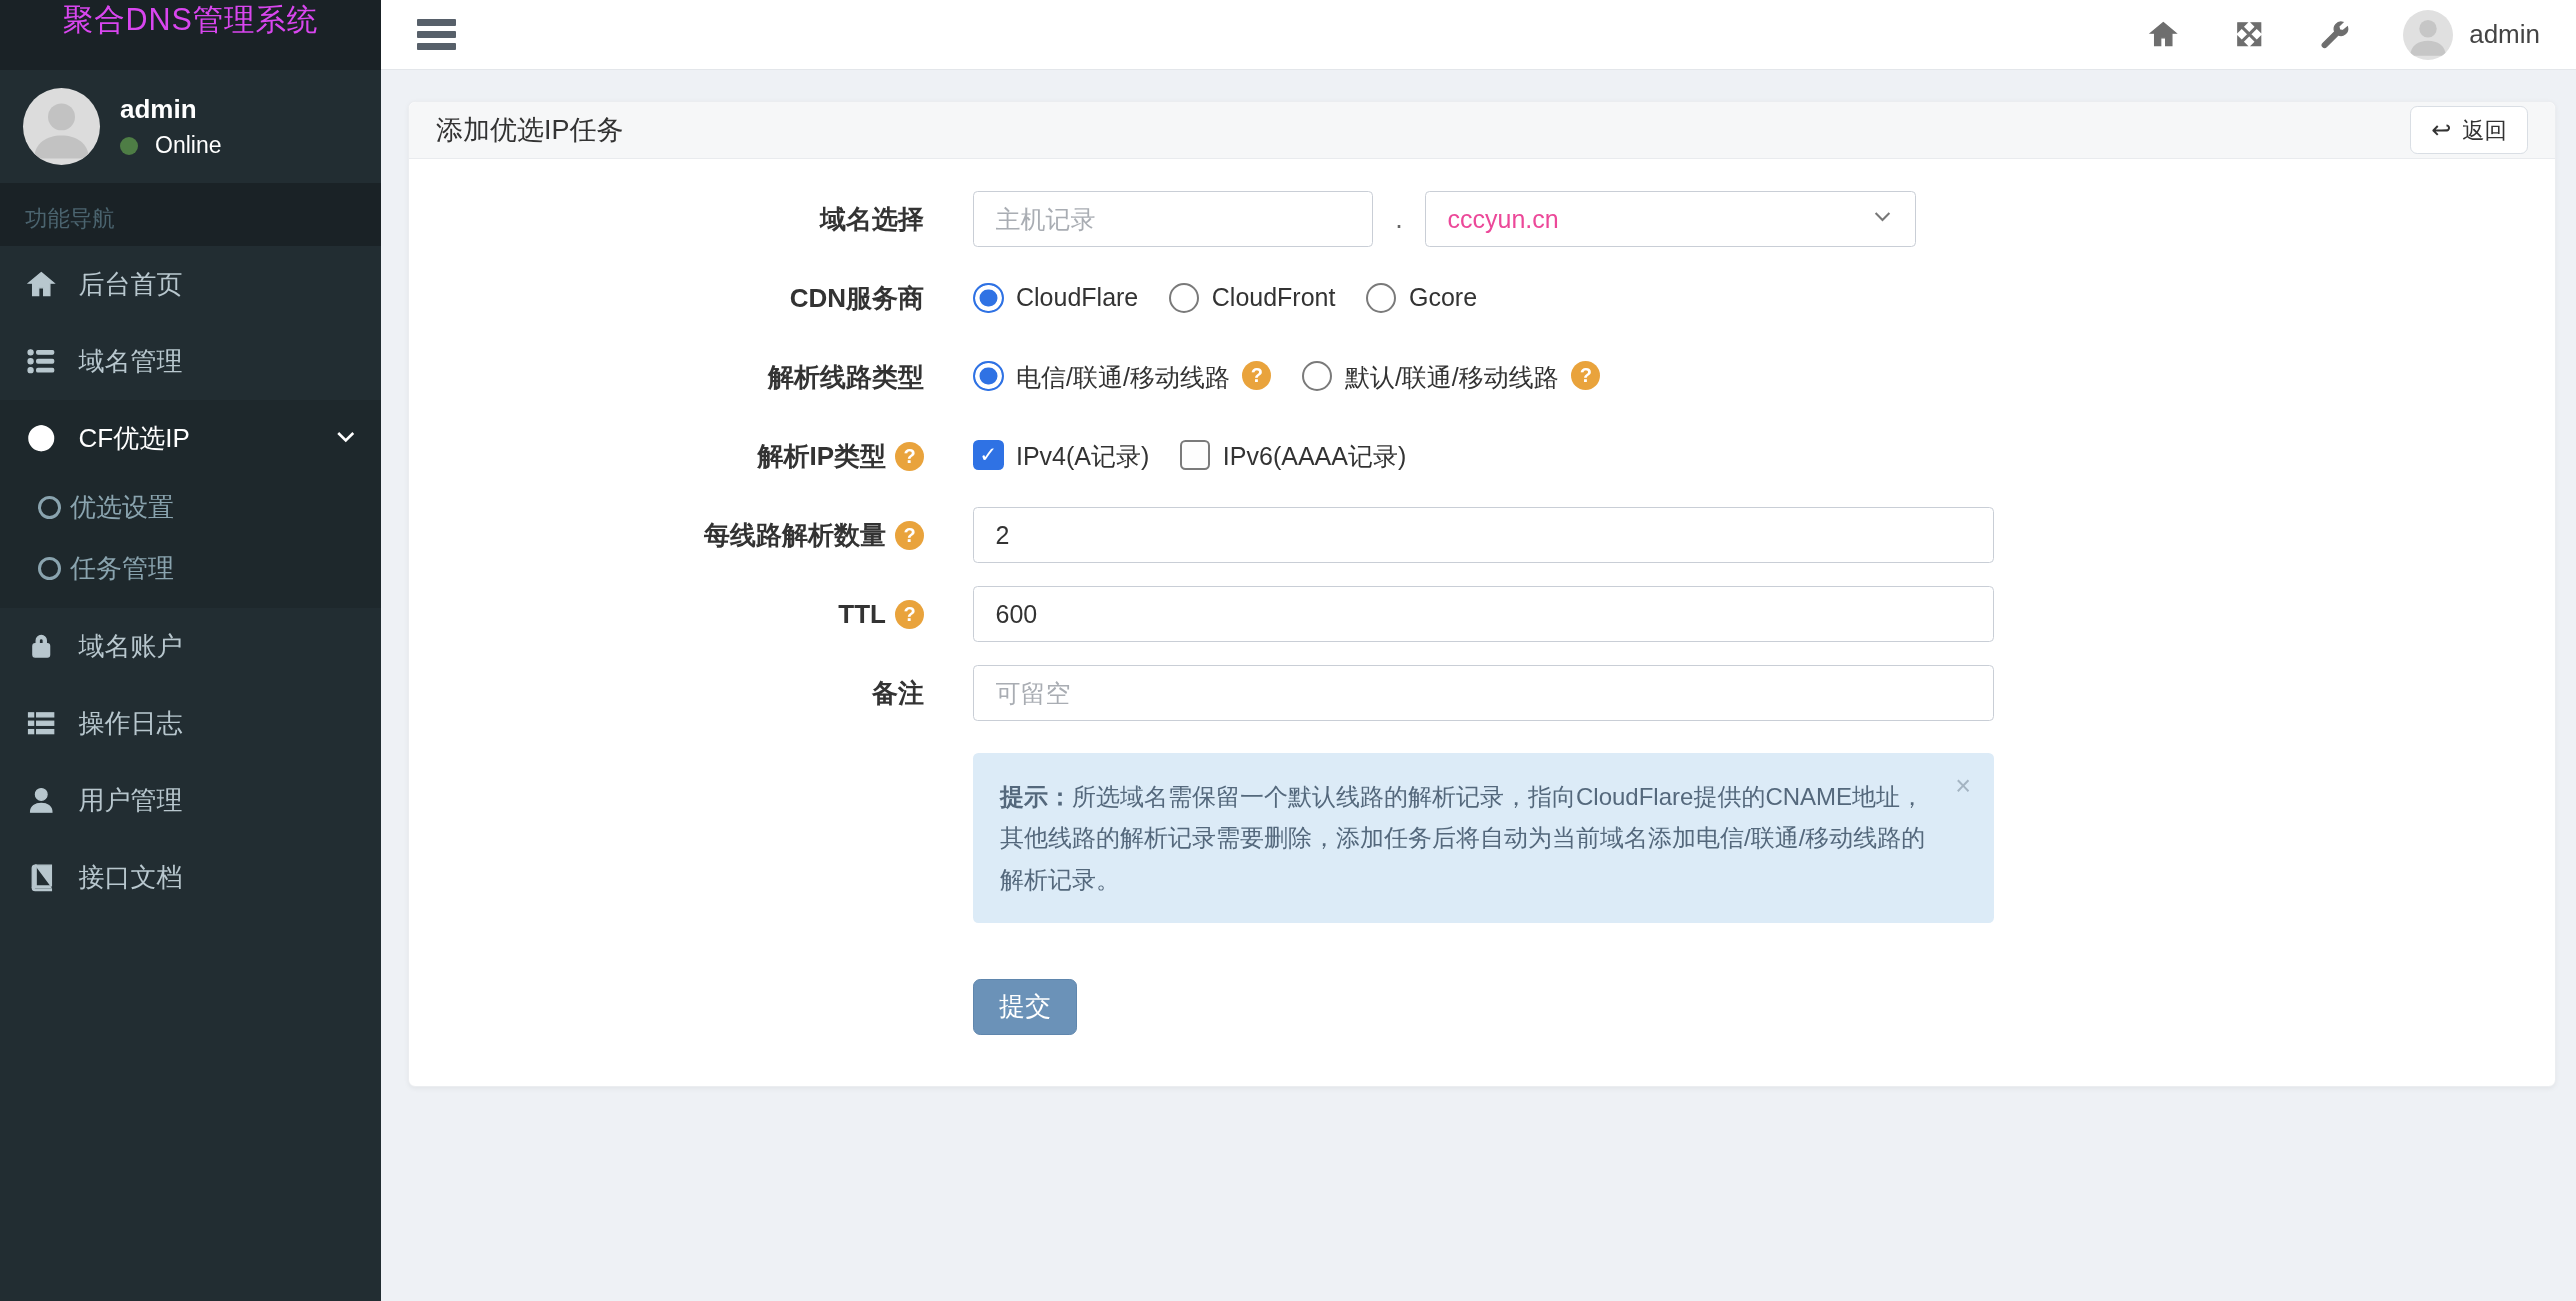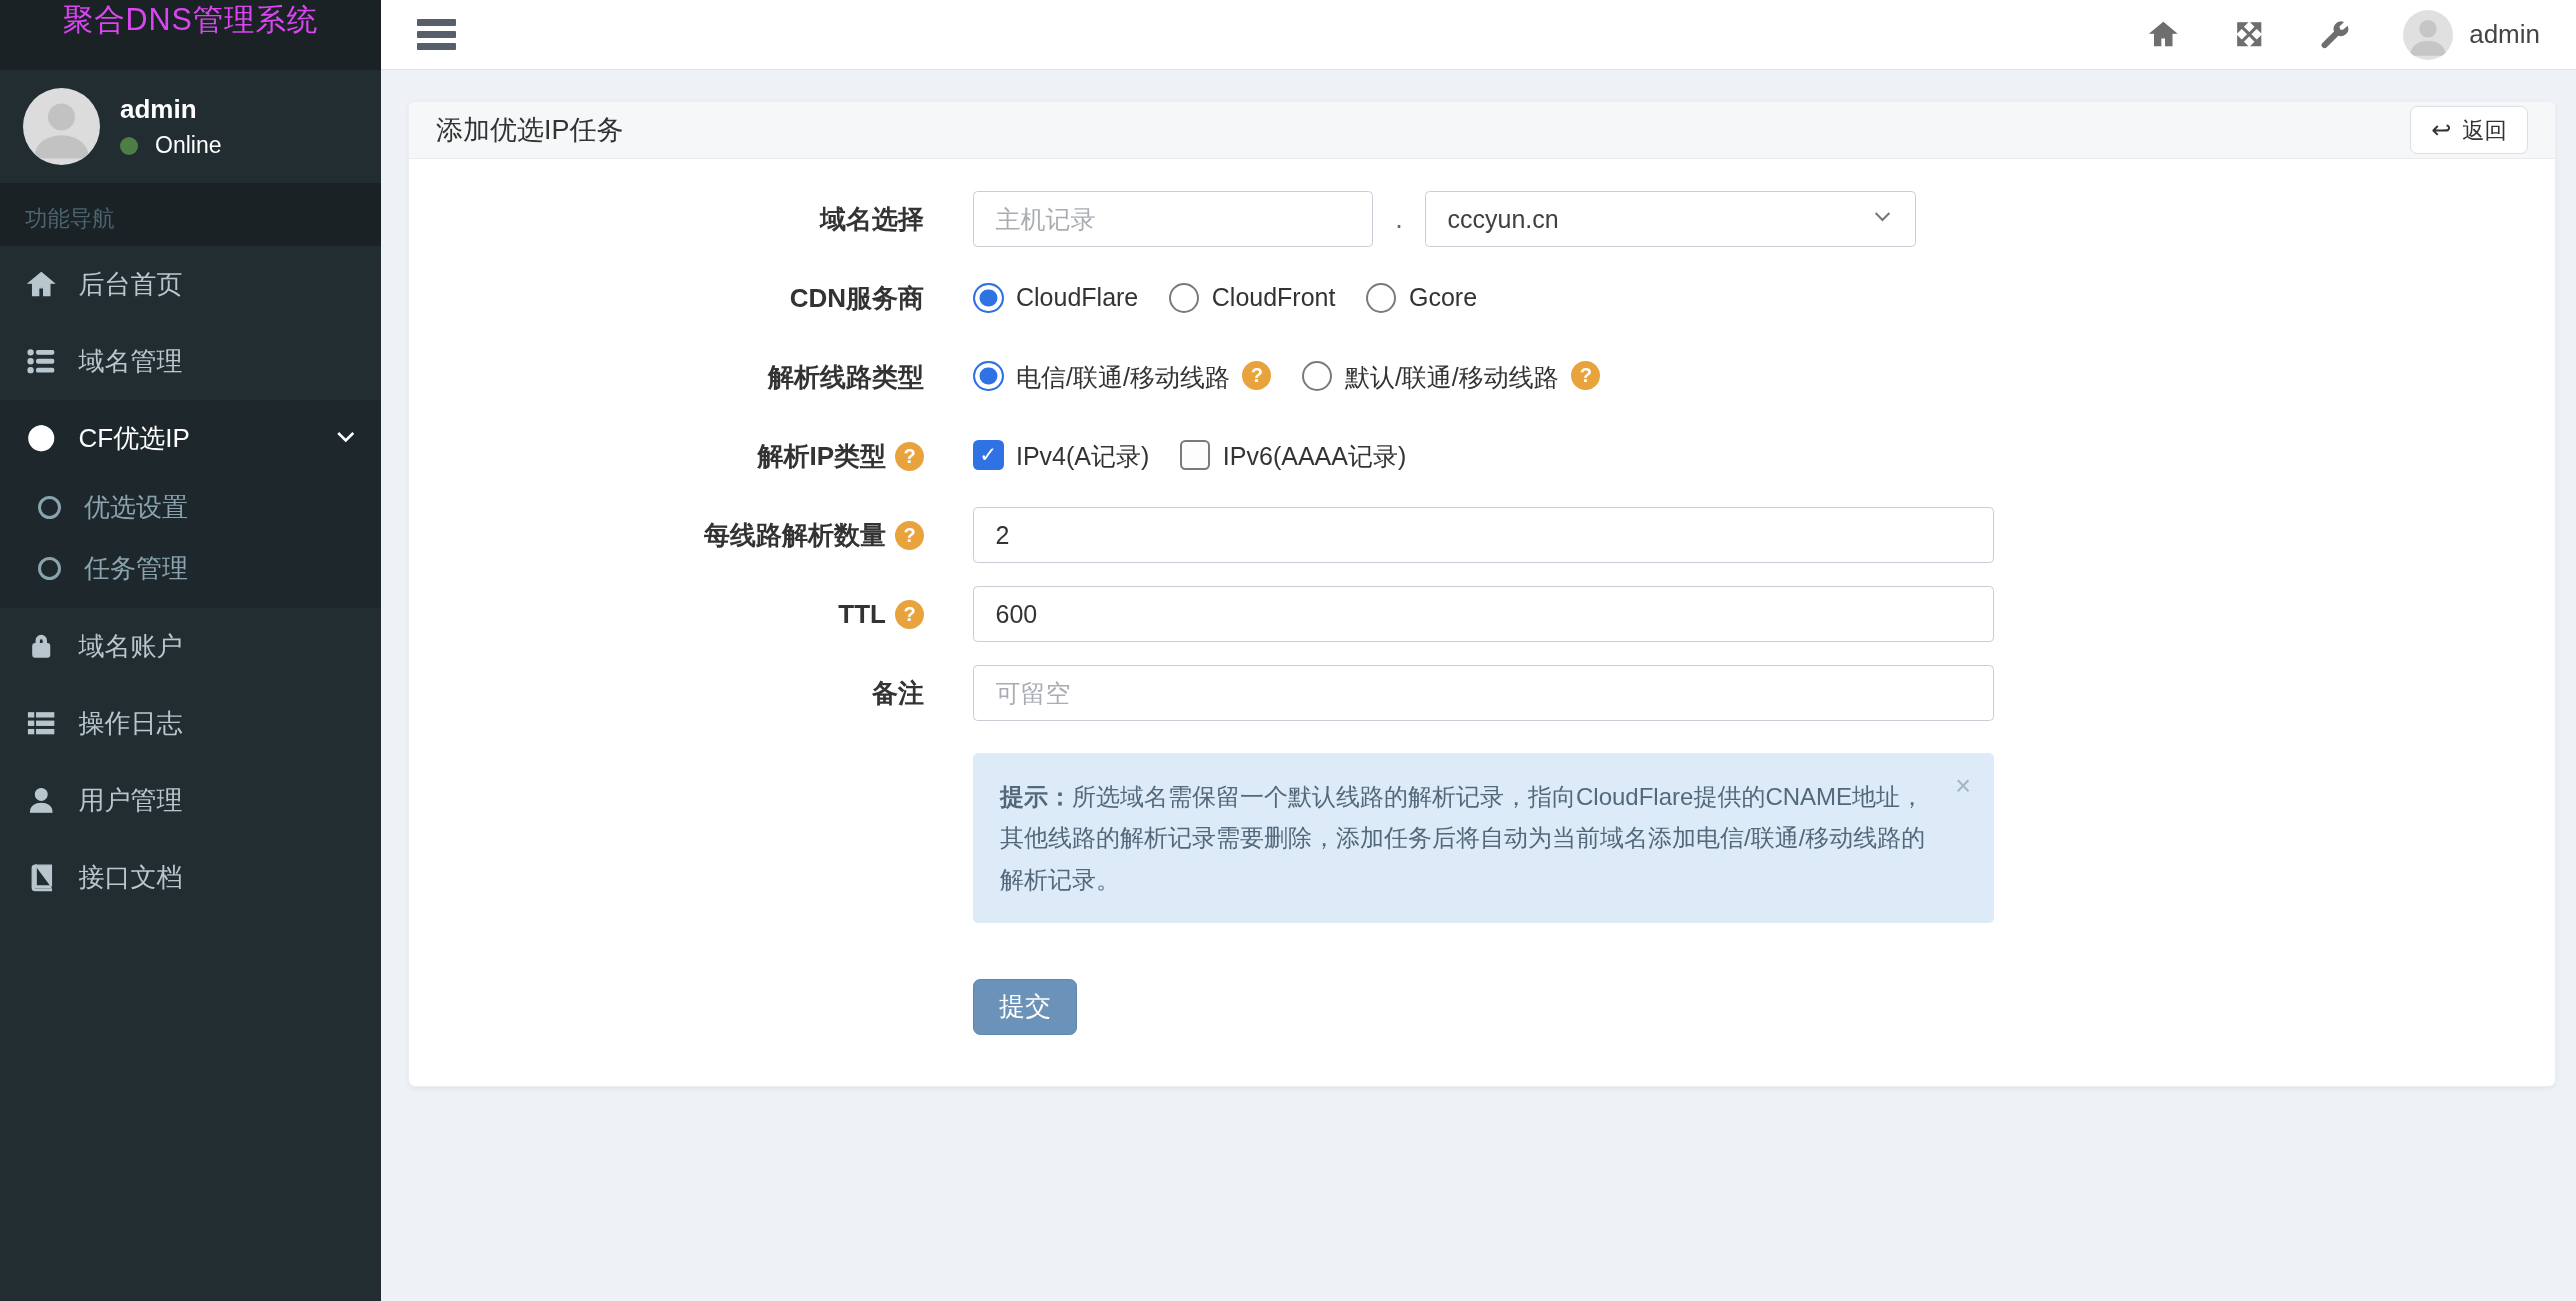--- a/index.html
+++ b/index.html
@@ -32,21 +32,21 @@
   .menu-item{ height:77px; display:flex; align-items:center; gap:21.5px; padding:0 25px;
               color:#b8c7ce; font-size:26px; cursor:pointer;}
   .menu-item .mi{ width:32px; height:32px; flex:none; display:flex; align-items:center; justify-content:center;}
   .menu-item svg{ width:30.5px; height:30.5px; fill:#b8c7ce; stroke:#b8c7ce;}
   .treeview{ background:var(--sidebar-active);}
   .treeview .menu-item{ color:#fff;}
   .treeview .menu-item svg{ fill:#fff; stroke:#fff;}
   .chev{ margin-left:auto;}
   .chev svg{ width:21.5px; height:21.5px; fill:none !important;}
   .submenu{ list-style:none; padding-bottom:9px;}
-  .submenu-item{ height:61px; display:flex; align-items:center; gap:23px; padding:0 25px 0 38px;
+  .submenu-item{ height:61px; display:flex; align-items:center; gap:9px; padding:0 25px 0 38px;
                  color:#8aa4af; font-size:26px; cursor:pointer;}
   .ring{ width:23px; height:23px; border:3.6px solid #8aa4af; border-radius:50%; flex:none;}
 
   
   .navbar{ position:absolute; left:381px; top:0; width:2195px; height:70px; background:#fff;
            border-bottom:0.9px solid #e3e6ea; display:flex; align-items:center; padding:0 36px;}
   .hamburger{ width:39px; height:30.5px; display:flex; flex-direction:column; justify-content:space-between; cursor:pointer;}
   .hamburger i{ display:block; height:6.3px; background:#57606a; border-radius:0.9px;}
   .nav-right{ margin-left:auto; display:flex; align-items:center; gap:50px;}
   .nav-icon{ width:36px; height:36px; display:flex; align-items:center; justify-content:center; cursor:pointer;}
@@ -74,21 +74,21 @@
            flex:none; cursor:pointer;}
   .controls{ display:flex; align-items:center;}
 
   .text-input{ height:56px; border:1.8px solid #c9ced6; border-radius:4.5px; font-size:25px; color:#333;
                padding:0 21.5px; background:#fff; font-family:inherit; outline:none;}
   .text-input::placeholder{ color:#a9adb3;}
   .w-host{ width:400px;}
   .w-full{ width:1021px;}
   .sep-dot{ width:52px; text-align:center; font-size:27px; color:#666;}
   .select{ width:491px; height:56px; border:1.8px solid #c9ced6; border-radius:4.5px; background:#fff;
-           display:flex; align-items:center; padding:0 21.5px; font-size:25px; color:#404040; cursor:pointer;}
+           display:flex; align-items:center; padding:0 21.5px; font-size:25px; color:#ec4899; cursor:pointer;}
   .select .sel-chev{ margin-left:auto;}
   .sel-chev svg{ width:23px; height:23px; fill:none; stroke:#777;}
 
   .opt{ display:flex; align-items:flex-start; gap:12.5px; margin-right:30.5px; font-size:25px; color:#333; cursor:pointer;}
   .radio{ width:30.5px; height:30.5px; border-radius:50%; border:2.7px solid #7a7a7a; background:#fff; flex:none;}
   .radio.checked{ border:2.7px solid var(--accent); background:var(--accent); box-shadow:inset 0 0 0 4.5px #fff;}
   .checkbox{ width:30.5px; height:30.5px; border-radius:5.4px; border:2.7px solid #7a7a7a; background:#fdfdfd;
              flex:none; display:flex; align-items:center; justify-content:center;}
   .checkbox.checked{ border:none; background:var(--accent); color:#fff; font-size:21.5px; font-weight:bold;}
 

